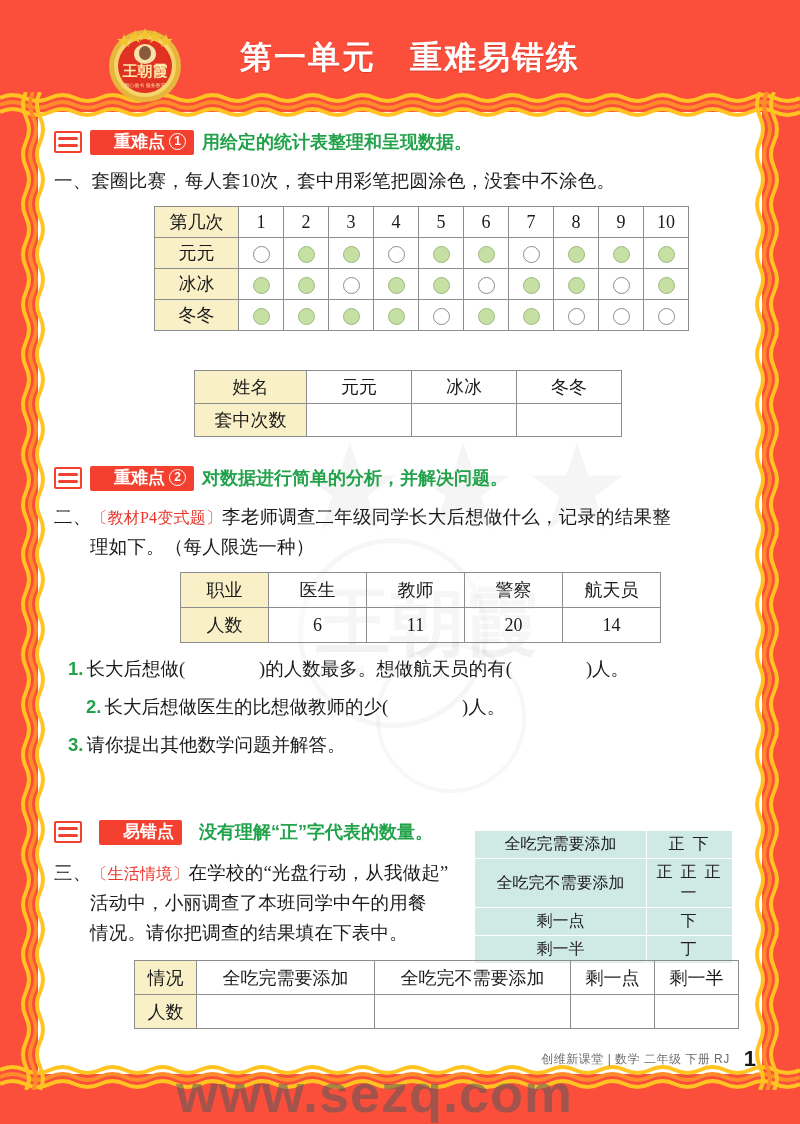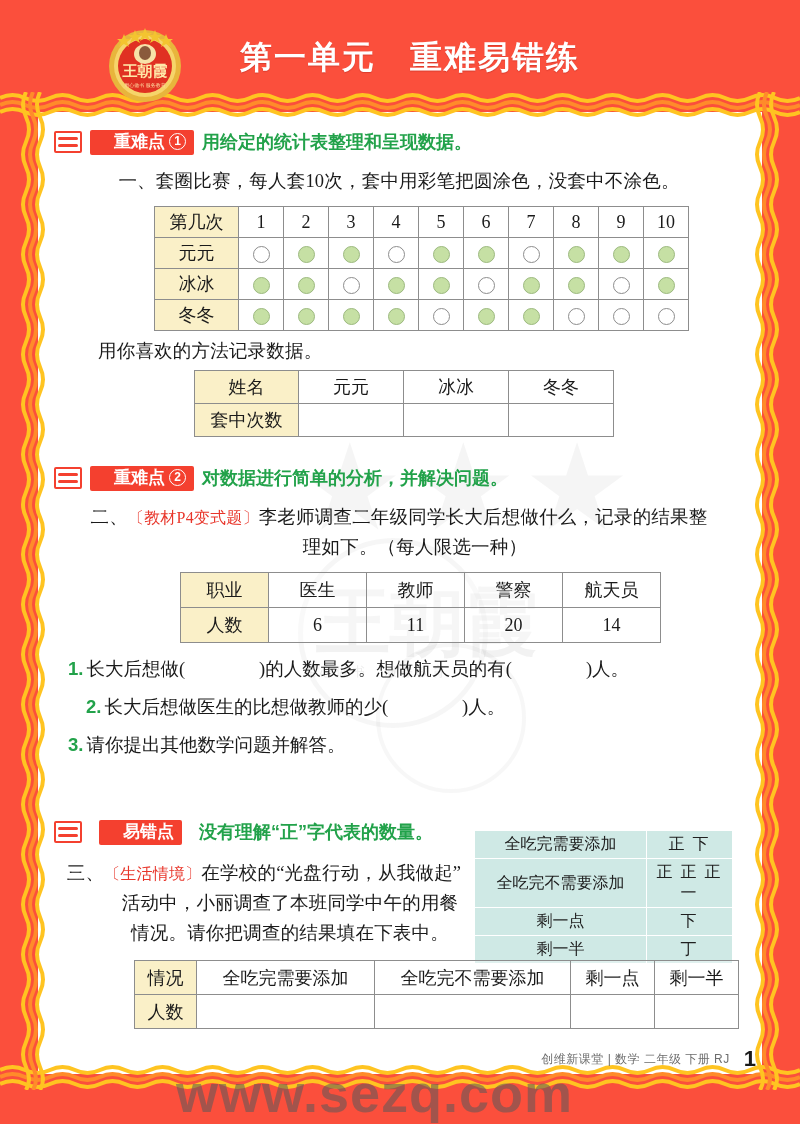--- a/index.html
+++ b/index.html
@@ -145,21 +145,20 @@
     font-size: 18px;
   }
 
   
   .qtext {
     position: absolute;
     font-size: 18.5px;
     line-height: 30px;
     letter-spacing: 0.2px;
     z-index: 6;
-    text-align: center;
   }
   .src-tag { color: #e8352a; font-size: 16px; }
 
   
   table.sheet {
     border-collapse: collapse;
     position: absolute;
     z-index: 6;
     background: rgba(255,255,255,0.35);
   }
@@ -358,26 +357,25 @@
             <td style="height:31px;"><span class="circle"></span></td>
             <td style="height:31px;"><span class="circle filled"></span></td>
             <td style="height:31px;"><span class="circle filled"></span></td>
             <td style="height:31px;"><span class="circle"></span></td>
             <td style="height:31px;"><span class="circle"></span></td>
             <td style="height:31px;"><span class="circle"></span></td>
           </tr>
         </tbody>
     </table>
 
-    <div class="qtext" style="left:52px; top:218px;">用你喜欢的方法记录数据。</div>
 
     <table class="sheet" id="t2" style="left:148px; top:252px;">
       <tbody id="t2-body">
           <tr>
-            <td class="hdr-cell" style="width:104px;height:33px;">姓名</td>
+            <td class="hdr-cell" style="width:112px;height:33px;">姓名</td>
             <td style="width:105px;height:33px;">元元</td>
             <td style="width:105px;height:33px;">冰冰</td>
             <td style="width:105px;height:33px;">冬冬</td>
           </tr>
           <tr>
             <td class="hdr-cell" style="height:33px;">套中次数</td>
             <td style="height:33px;">&nbsp;</td>
             <td style="height:33px;">&nbsp;</td>
             <td style="height:33px;">&nbsp;</td>
           </tr>

